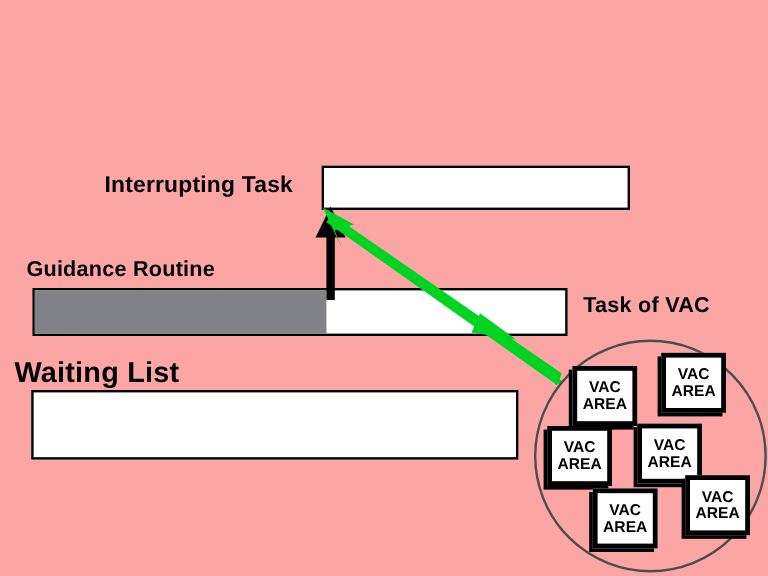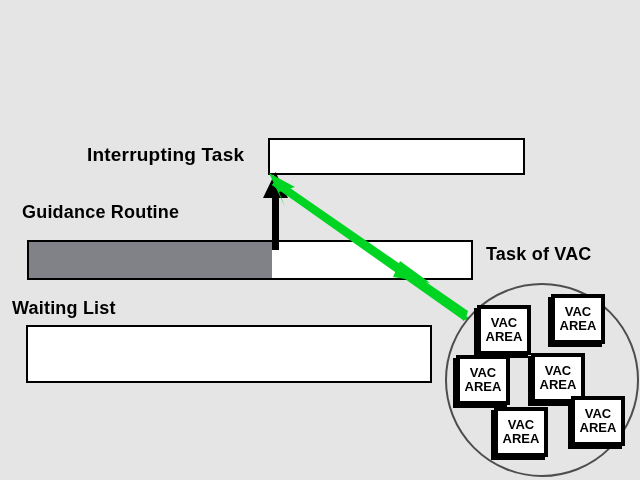--- a/index.html
+++ b/index.html
@@ -4,21 +4,21 @@
 <style>
   html, body {
     margin: 0;
     padding: 0;
     background: #ffffff;
   }
   #canvas {
     position: relative;
     width: 640px;
     height: 480px;
-    background: #e5e5e5;
+    background: #fca5a5;
     overflow: hidden;
     font-family: "Liberation Sans", sans-serif;
   }
 
   
   .label {
     position: absolute;
     font-family: "Liberation Sans", sans-serif;
     font-weight: bold;
     color: #000000;
@@ -26,28 +26,28 @@
     line-height: 1;
   }
   #label-interrupting-task {
     left: 87px;
     top: 145px;
     font-size: 19px;
     letter-spacing: 0.2px;
   }
   #label-guidance-routine {
     left: 22px;
-    top: 203px;
+    top: 215px;
     font-size: 18px;
     letter-spacing: 0.2px;
   }
   #label-waiting-list {
     left: 12px;
     top: 299px;
-    font-size: 18px;
+    font-size: 24px;
     letter-spacing: 0.2px;
   }
   #label-pool-of-vac {
     left: 486px;
     top: 245px;
     font-size: 18px;
     letter-spacing: 0.2px;
   }
 
   

